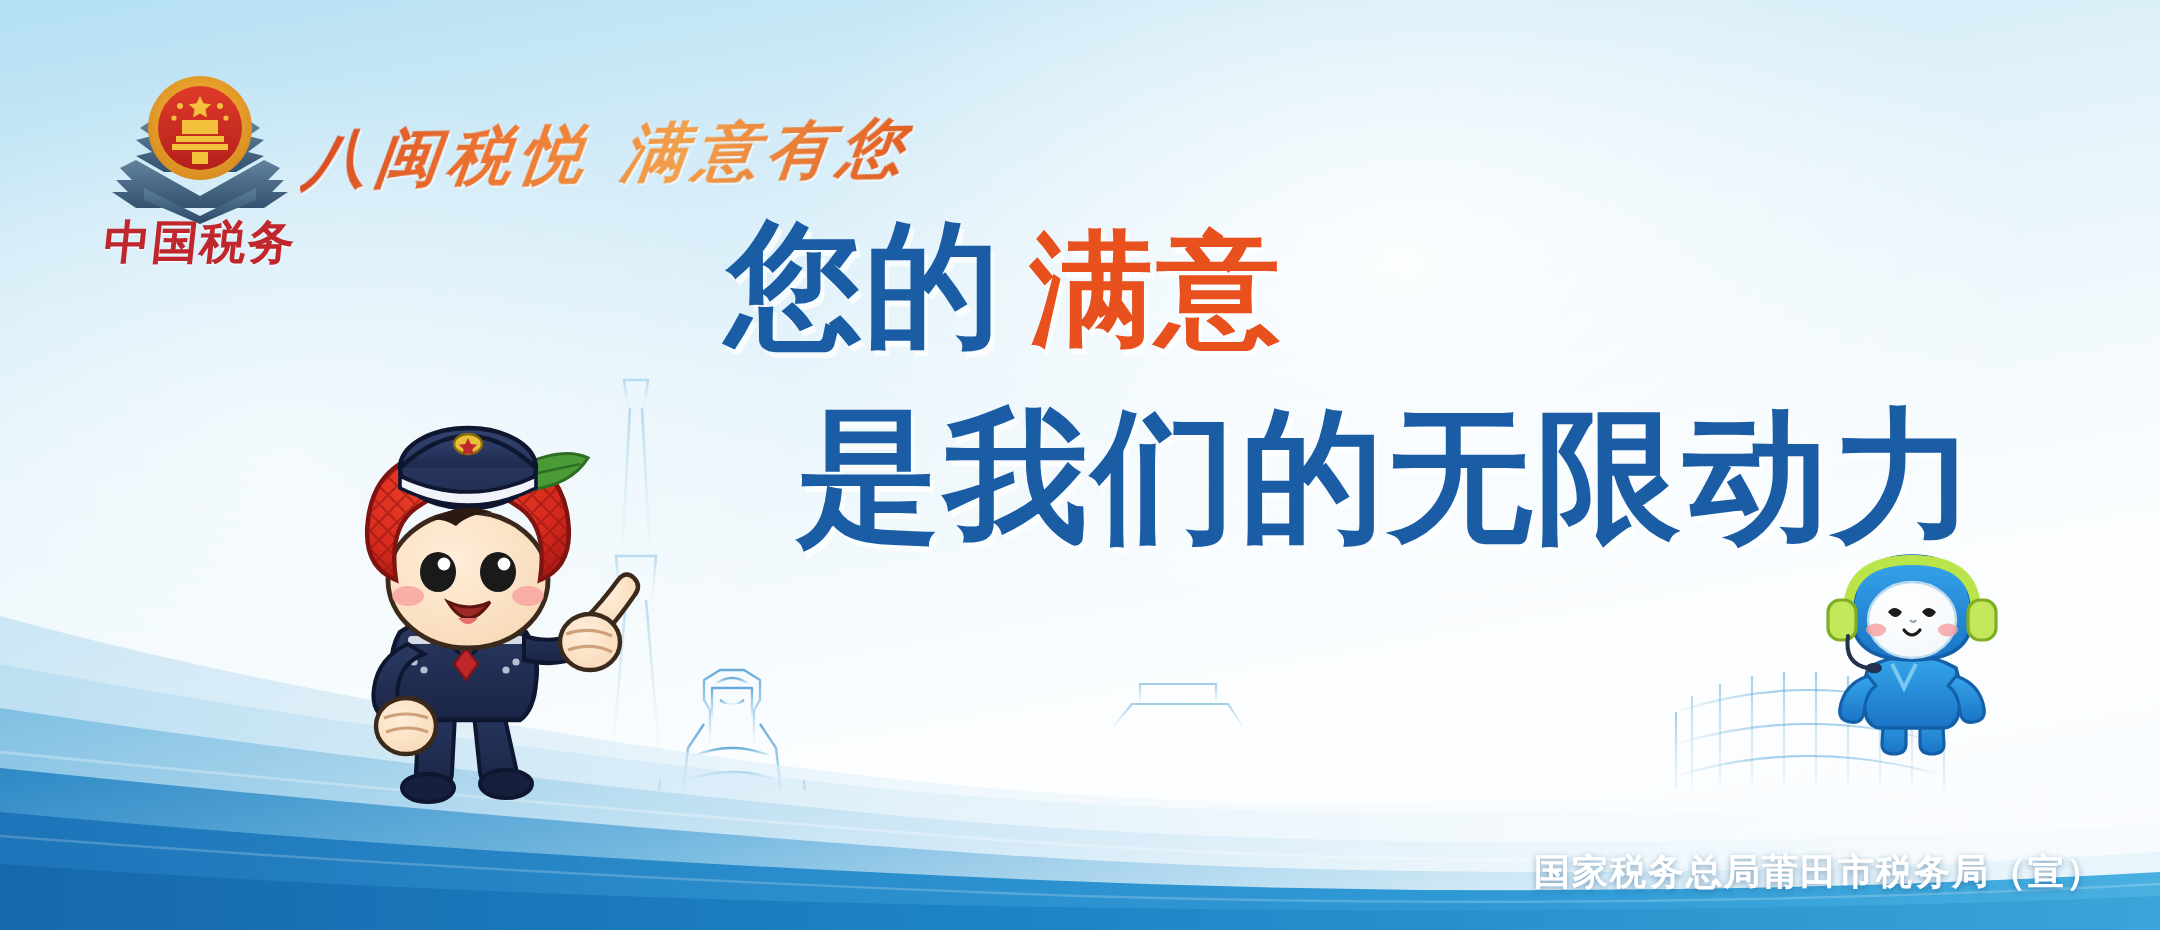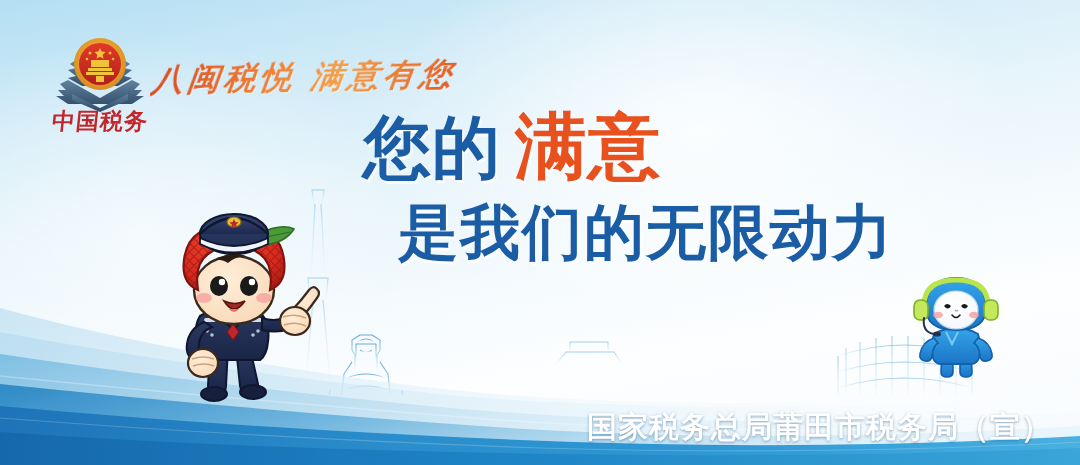--- a/index.html
+++ b/index.html
@@ -55,34 +55,34 @@
     font-family:"DejaVu Sans","Liberation Sans",sans-serif;
     font-weight:bold;line-height:1;
   }
   .hl-line2{
     position:absolute;left:398px;top:202px;white-space:nowrap;
     font-family:"DejaVu Sans","Liberation Sans",sans-serif;
     font-weight:bold;line-height:1;
   }
   .hl-a{font-size:68px;color:#1a5da5;letter-spacing:1px;
     text-shadow:2px 3px 0 rgba(255,255,255,.75);margin-left:28px;}
-  .hl-b{font-size:72px;color:#e8511e;letter-spacing:1px;margin-left:14px;
+  .hl-b{font-size:62px;color:#e8511e;letter-spacing:1px;margin-left:14px;
     text-shadow:2px 3px 0 rgba(255,255,255,.7);}
-  .hl-c{font-size:60px;color:#1a5da5;letter-spacing:2px;
+  .hl-c{font-size:72px;color:#1a5da5;letter-spacing:2px;
     text-shadow:2px 3px 0 rgba(255,255,255,.75);}
 
   
   #mascot-lychee{position:absolute;left:140px;top:198px;width:190px;height:205px;}
   #mascot-headset{position:absolute;left:900px;top:272px;width:112px;height:108px;}
 
   
   .footer-text{
     position:absolute;right:28px;bottom:17px;
     font-family:"DejaVu Sans","Liberation Sans",sans-serif;
-    font-size:30px;font-weight:bold;color:#ffffff;letter-spacing:1px;
+    font-size:18px;font-weight:bold;color:#ffffff;letter-spacing:1px;
     text-shadow:0 1px 3px rgba(10,70,120,.45);
     white-space:nowrap;
   }
 </style>
 </head>
 <body>
 
 <div id="banner">
 
   <div class="glow glow-a"></div>

